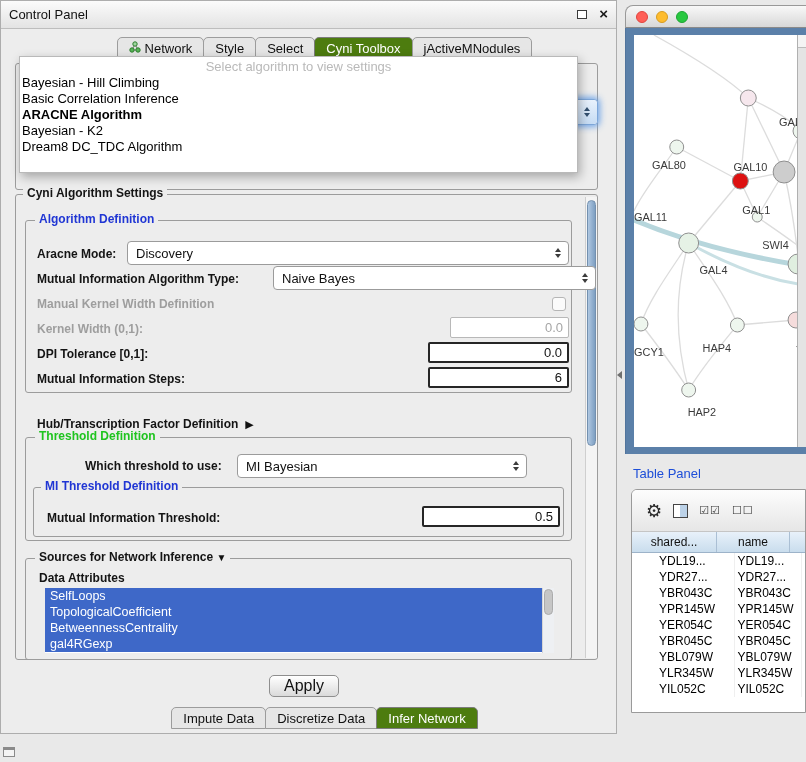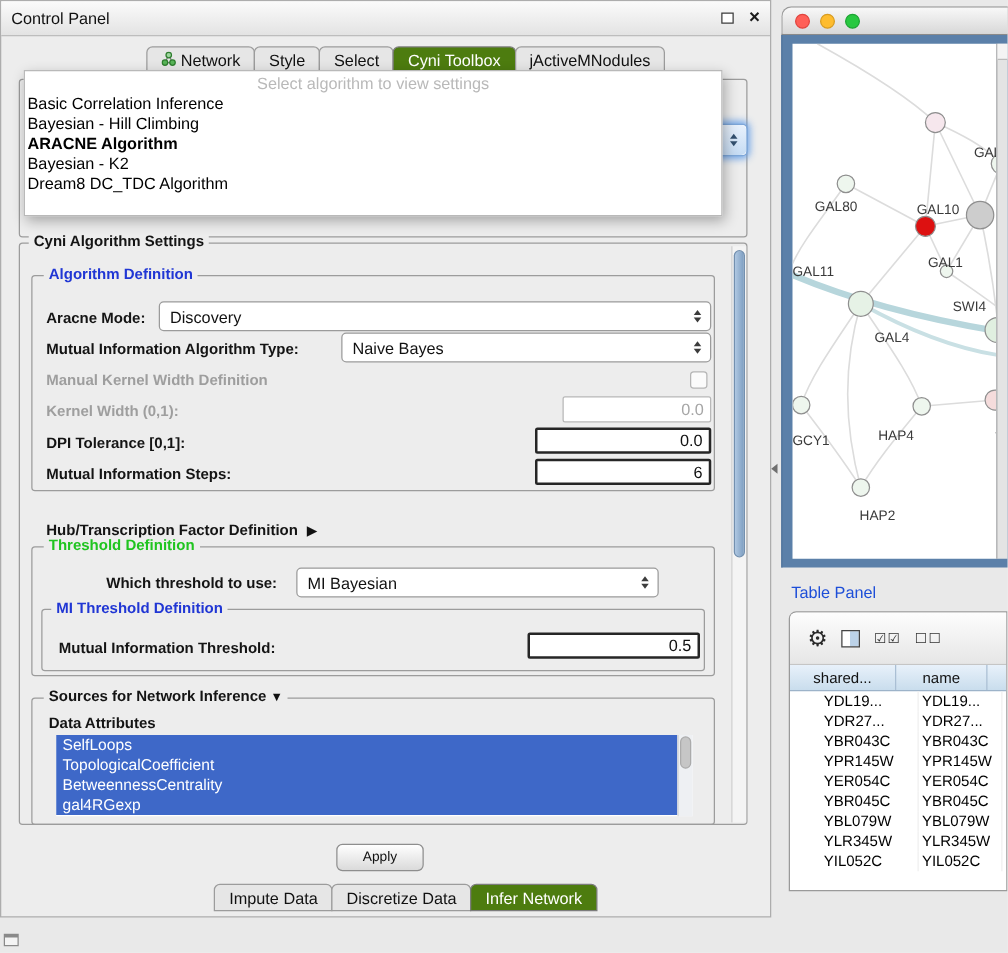--- a/index.html
+++ b/index.html
@@ -52,21 +52,21 @@
   .checkbox{position:absolute;width:14px;height:14px;border:1px solid #b5b5b5;background:#fbfbfb;border-radius:3px;}
 
   .hub-row{position:absolute;display:flex;align-items:center;gap:7px;}
   .tri{font-size:11px;color:#111;}
 
   .attr-list{position:absolute;background:#fff;}
   .attr-item{height:16px;line-height:16px;background:#3e68c8;color:#fff;font-size:12.5px;padding-left:5px;margin-right:12px;white-space:nowrap;overflow:hidden;}
   .list-scroll{position:absolute;width:12px;background:#eef0f3;border-left:1px solid #d5d5d5;}
   .list-thumb{position:absolute;left:1px;right:1px;top:1px;height:26px;background:#c6c6c6;border:1px solid #ababab;border-radius:6px;}
 
-  .btn{position:absolute;border:1px solid #8e8e8e;border-radius:5px;background:linear-gradient(#ffffff,#dadada);display:flex;align-items:center;justify-content:center;font-size:11px;color:#111;}
+  .btn{position:absolute;border:1px solid #8e8e8e;border-radius:5px;background:linear-gradient(#ffffff,#dadada);display:flex;align-items:center;justify-content:center;font-size:16px;color:#111;}
 
   
   .net-win{position:absolute;left:625px;top:5px;width:182px;height:449px;}
   .mac-titlebar{position:absolute;left:0;top:0;right:0;height:23px;background:linear-gradient(#f8f8f8,#d8d8d8);border:1px solid #999;border-bottom:1px solid #8a8a8a;border-radius:8px 0 0 0;display:flex;align-items:center;gap:8px;padding-left:10px;}
   .light{width:12px;height:12px;border-radius:50%;}
   .light.red{background:#ff5f57;border:1px solid #e0443e;}
   .light.yellow{background:#febc2e;border:1px solid #d89c20;}
   .light.green{background:#28c840;border:1px solid #1da433;}
   .net-body{position:absolute;left:0;top:23px;right:0;bottom:0;background:#5b80a9;border-left:1px solid #51749c;}
   .net-canvas{position:absolute;left:8px;top:7px;right:10px;bottom:7px;background:#fff;overflow:hidden;}
@@ -133,22 +133,22 @@
       <span class="combo-val">ARACNE Algorithm</span>
       <span class="algo-cap">
           <i class="up"></i>
           <i class="dn"></i>
         </span>
     </div>
 
     <div class="popup">
       <div class="popup-prompt">Select algorithm to view settings</div>
       <div>
+          <div class="popup-item">Bayesian - Hill Climbing</div>
           <div class="popup-item">Basic Correlation Inference</div>
-          <div class="popup-item">Bayesian - Hill Climbing</div>
           <div class="popup-item selected">ARACNE Algorithm</div>
           <div class="popup-item">Bayesian - K2</div>
           <div class="popup-item">Dream8 DC_TDC Algorithm</div>
         </div>
     </div>
 
     <div class="gb" style="left:14px;top:193px;width:583px;height:466px;"></div>
     <span class="gb-title" style="left:22px;top:186px;">Cyni Algorithm Settings</span>
 
     <div class="vtrack" style="left:584px;top:196px;width:12px;height:461px;">
@@ -161,21 +161,21 @@
     <span class="lbl" style="left:36px;top:246px;">Aracne Mode:</span>
     <div class="combo" style="left:126px;top:240px;width:442px;">
       <span class="combo-val">Discovery</span>
       <span class="stepper">
           <i class="up"></i>
           <i class="dn"></i>
         </span>
     </div>
 
     <span class="lbl" style="left:36px;top:271px;">Mutual Information Algorithm Type:</span>
-    <div class="combo" style="left:272px;top:265px;width:296px;">
+    <div class="combo" style="left:272px;top:265px;width:323px;">
       <span class="combo-val">Naive Bayes</span>
       <span class="stepper">
           <i class="up"></i>
           <i class="dn"></i>
         </span>
     </div>
 
     <span class="lbl dis" style="left:36px;top:296px;">Manual Kernel Width Definition</span>
     <span class="checkbox" style="left:551px;top:296px;"></span>
 

